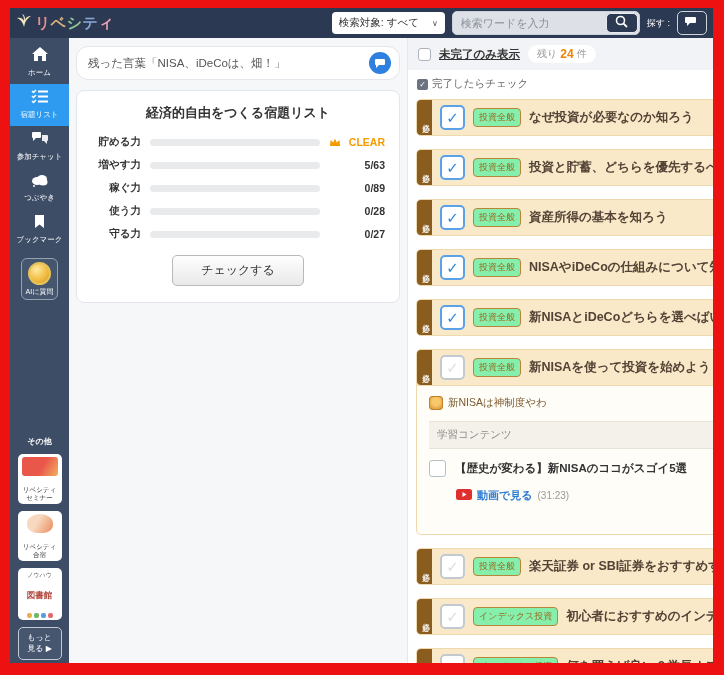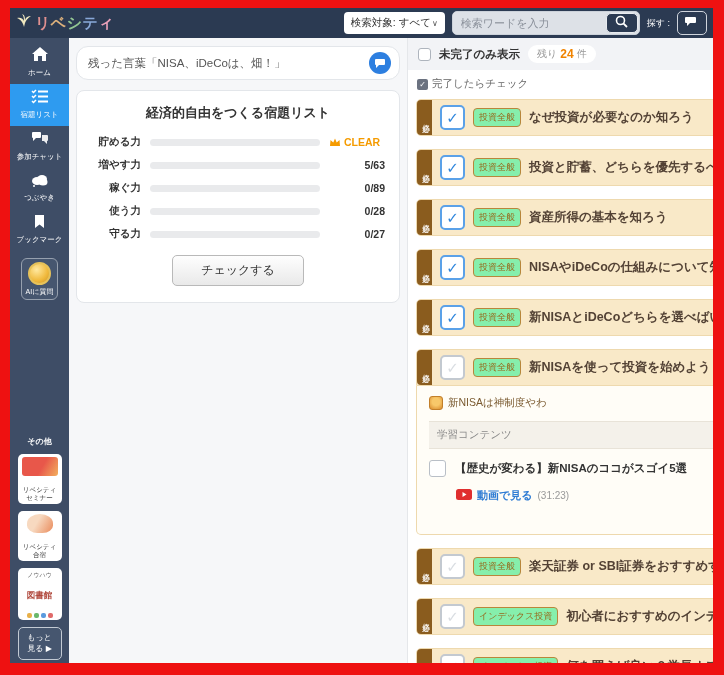--- a/index.html
+++ b/index.html
@@ -10,21 +10,21 @@
          background:#fff; display:flex; flex-direction:column; overflow:hidden; }
 
   
   .header { height:30px; background:#2b3a52; display:flex; align-items:center;
             padding:0 6px; gap:8px; flex:none; }
   .logo { display:flex; align-items:center; gap:3px; }
   .logo-text { font-size:15px; font-weight:bold; letter-spacing:0.5px; }
   .lc0{color:#e09090}.lc1{color:#dfb27c}.lc2{color:#93c793}.lc3{color:#88a8d8}.lc4{color:#e8a0b8}
   .header-search { margin-left:auto; display:flex; align-items:center; gap:7px; }
   .scope-select { background:#fff; border-radius:4px; height:22px; padding:0 7px;
-                  font-size:10.5px; color:#333; display:flex; align-items:center; gap:1px; cursor:pointer; }
+                  font-size:10.5px; color:#333; display:flex; align-items:center; gap:13px; cursor:pointer; }
   .scope-chev { font-size:8px; color:#555; }
   .search-group { display:flex; height:24px; border:1px solid #ccd2da; border-radius:5px; overflow:hidden; background:#dde1e7; }
   .search-input { background:#dde1e7; border:none; width:152px; font-size:11px; padding:0 8px; color:#333; outline:none; }
   .search-input::placeholder { color:#8a909a; }
   .search-btn { width:32px; background:#2b3a52; border:1px solid #e8ebef; border-radius:5px;
                 display:flex; align-items:center; justify-content:center; cursor:pointer; margin:1px; }
   .find-label { color:#fff; font-size:9px; }
   .chat-btn { height:24px; width:30px; border:1px solid #cfd4dc; border-radius:5px;
               display:flex; align-items:center; justify-content:center; background:#2b3a52; cursor:pointer; }
 
@@ -70,30 +70,30 @@
   .phrase-text { font-size:11.5px; color:#555; }
   .phrase-chat { margin-left:auto; width:22px; height:22px; border-radius:50%; background:#2d7fe0;
                  display:flex; align-items:center; justify-content:center; cursor:pointer; flex:none; }
   .hw-card { background:#fff; border:1px solid #e3e6ea; border-radius:8px; padding:13px 14px 14px; }
   .hw-title { text-align:center; font-size:13px; font-weight:bold; color:#333; margin-bottom:13px; }
   .p-row { display:flex; align-items:center; gap:9px; margin-bottom:9px; }
   .p-label { width:50px; text-align:right; color:#333; font-size:10.5px; font-weight:bold; flex:none; }
   .p-track { flex:1; height:7px; background:#e9eaec; border-radius:4px; overflow:hidden; }
   .p-fill { height:100%; border-radius:4px; }
   .p-value { width:56px; text-align:right; font-size:10.5px; color:#333; font-weight:bold; flex:none; }
-  .clear-value { color:#f59b00; display:flex; align-items:center; gap:3px; justify-content:flex-start; }
+  .clear-value { color:#f59b00; display:flex; align-items:center; gap:3px; justify-content:space-between; }
   .check-btn { display:block; margin:14px auto 2px; padding:6px 28px; font-size:12px; color:#333;
                background:linear-gradient(#fefefe,#e9e9e9); border:1px solid #b9b9b9; border-radius:5px; cursor:pointer;text-align:right; }
 
   
   .right-col { flex:1; min-width:0; background:#fff; border-left:1px solid #e5e7ea;
                display:flex; flex-direction:column; overflow:hidden; }
   .filter-bar { background:#f2f3f6; padding:7px 10px; display:flex; align-items:center; gap:8px; flex:none; }
   .filter-check { width:13px; height:13px; border:1px solid #aeb4bd; border-radius:3px; background:#fff; cursor:pointer; flex:none; }
-  .filter-label { font-size:11.5px; color:#333; font-weight:bold; }
+  .filter-label { font-size:11.5px; color:#333; font-weight:bold;text-decoration:underline; }
   .remain-badge { background:#fff; border-radius:10px; padding:2px 9px; font-size:10px; color:#999;
                   display:flex; gap:3px; align-items:center; }
   .remain-count { color:#f08300; font-weight:bold; font-size:12px; }
   .hint-row { padding:7px 10px 5px 9px; display:flex; align-items:center; gap:4px; font-size:10.5px; color:#666; }
   .hint-icon { width:11px; height:11px; background:#6b7280; border-radius:2px; color:#fff; font-size:8px;
                display:flex; align-items:center; justify-content:center; flex:none; }
   .tasks { padding:3px 0 0 8px; display:flex; flex-direction:column; gap:13px; }
   .task-card { display:flex; align-items:stretch; background:#f9e9c8; border:1px solid #eed9ae;
                border-radius:5px; min-height:37px; width:calc(100% + 40px); cursor:pointer; }
   .req-tag { width:15px; background:#8a5c1e; color:#fff; font-size:8px; display:flex; align-items:center;

